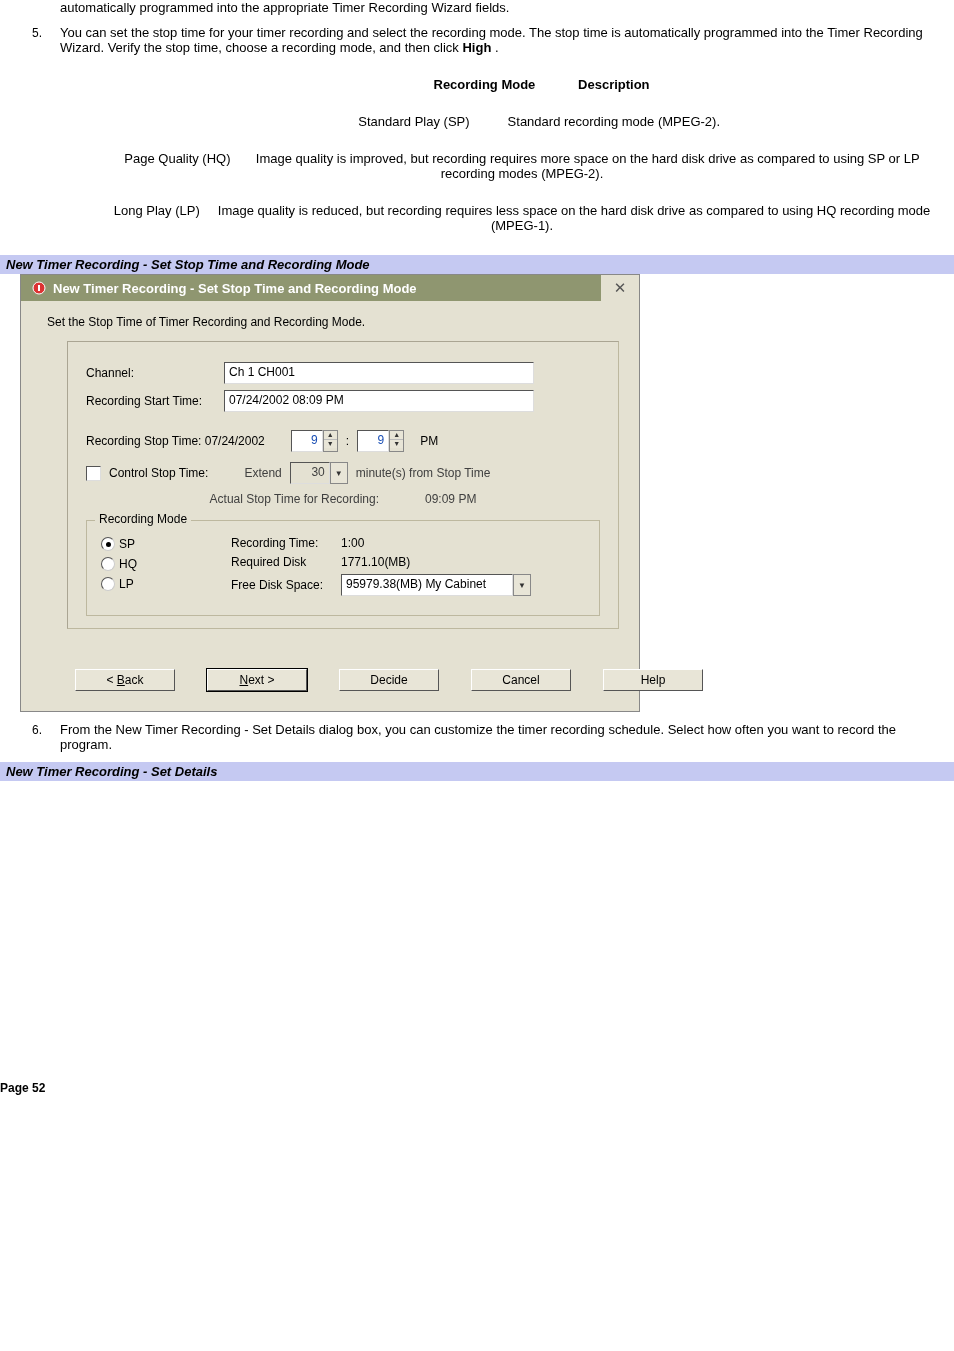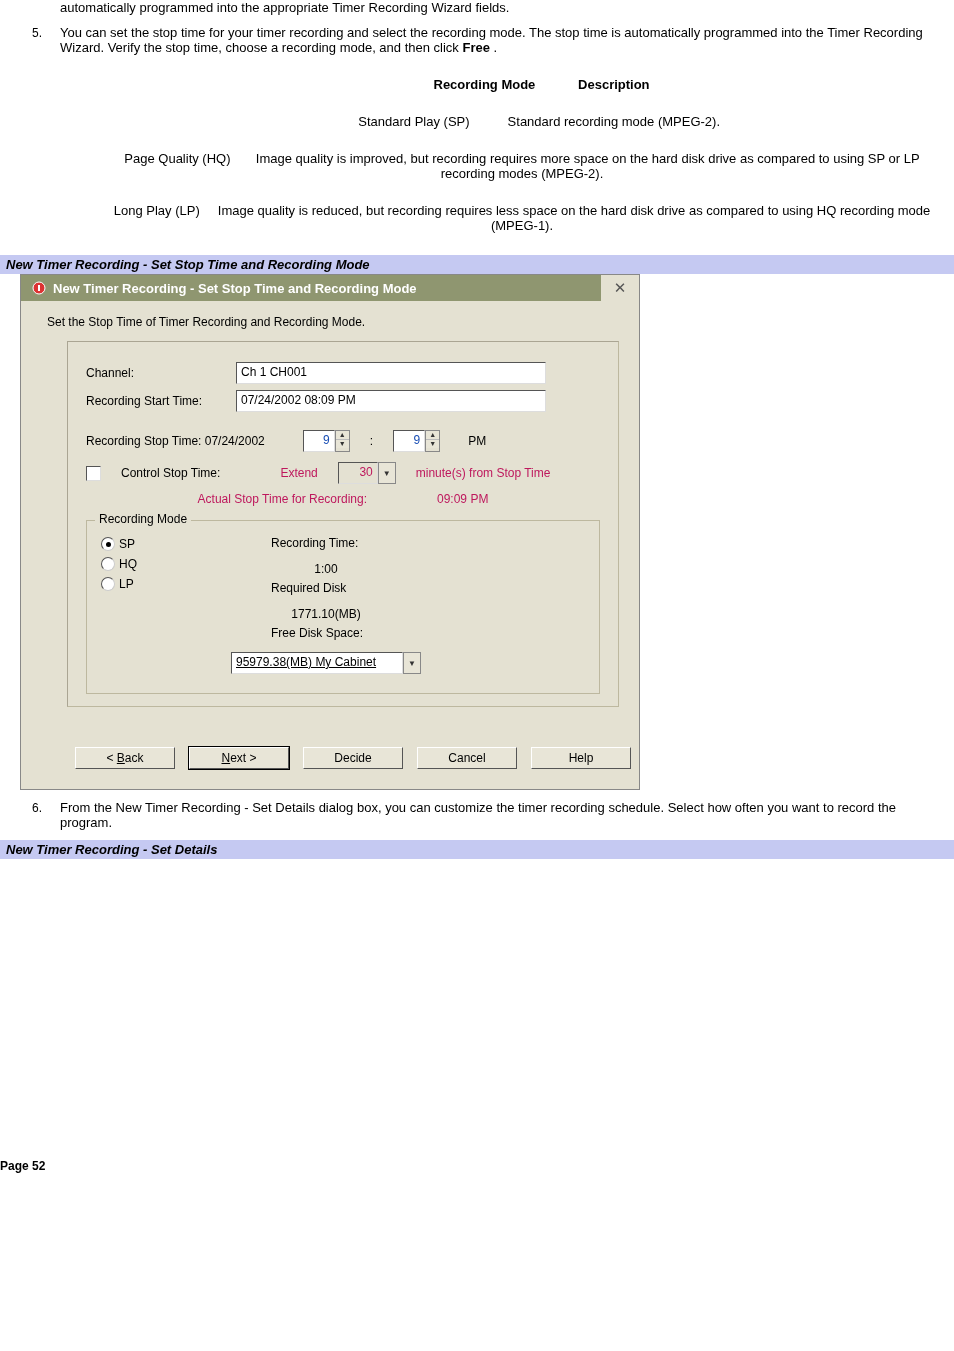--- a/index.html
+++ b/index.html
@@ -105,21 +105,21 @@
     border: 1px solid #bdb89f;
     border-top-color: #aaa593;
     border-left-color: #aaa593;
     padding: 14px 18px 12px 18px;
     margin-left: 20px;
   }
   .field-row {
     display: flex;
     align-items: center;
     margin: 6px 0;
-    gap: 20px;
+    gap: 8px;
   }
   .field-row .lbl { width: 130px; }
   .sunken {
     background: #fff;
     border: 1px solid #7a7a7a;
     border-top: 1px solid #555; border-left: 1px solid #555;
     border-right: 1px solid #ddd; border-bottom: 1px solid #ddd;
     padding: 2px 4px;
     font-family: Tahoma, Arial, sans-serif;
     font-size: 12px;
@@ -152,21 +152,21 @@
     color: #333;
   }
   .spin .arrows div:last-child { border-bottom: none; }
   .checkbox {
     width: 13px; height: 13px;
     background: #fff;
     border: 1px solid #555;
     border-right-color: #ddd; border-bottom-color: #ddd;
     display: inline-block;
   }
-  .disabled-text { color: #be185d; }
+  .disabled-text { color: #404040; }
   .group {
     border: 1px solid #bdb89f;
     margin-top: 14px;
     padding: 10px 14px 14px 14px;
     position: relative;
   }
   .group .legend {
     position: absolute;
     top: -9px; left: 8px;
     background: #e4e1d2;
@@ -184,35 +184,35 @@
   .radio {
     width: 12px; height: 12px; border-radius: 50%;
     background: #fff; border: 1px solid #555;
     border-right-color:#ccc; border-bottom-color:#ccc;
     display: inline-flex; align-items:center; justify-content:center;
   }
   .radio.sel::after {
     content: ""; width: 5px; height: 5px; background: #000; border-radius: 50%;
   }
   .group .details .drow {
-    display: flex; align-items: center; margin: 5px 0; gap: 12px; flex-direction: column;
+    display: flex; align-items: center; margin: 5px 0; 
   }
   .group .details .dlbl { width: 110px; }
   .combo {
     display: inline-flex; align-items: stretch;
   }
-  .combo .val { width: 162px; text-decoration: underline; }
+  .combo .val { width: 162px; }
   .combo .btn, .mini-combo .btn {
     width: 16px; background: #e8e5d7; border:1px solid #888;
     display:flex; align-items:center; justify-content:center; font-size:8px; color:#333;
   }
   .mini-combo { display:inline-flex; align-items:stretch; }
   .mini-combo .val { width: 30px; text-align:right; }
   .btn-row {
-    display: flex; gap: 14px; justify-content: flex-start;
+    display: flex; gap: 32px; justify-content: flex-start;
     margin-top: 40px;
     margin-left: 28px;
   }
   .wbtn {
     min-width: 78px;
     padding: 3px 10px;
     background: #e8e5d7;
     border: 1px solid #555;
     border-top-color: #fff; border-left-color: #fff;
     text-align: center;
@@ -234,21 +234,21 @@
 </head>
 <body>
 
 <div class="content">
   <div class="para-indent">automatically programmed into the appropriate Timer Recording Wizard fields.</div>
 
   <ol>
     <li class="step">
       <span class="num">5.</span>
       <span>
-        <span>You can set the stop time for your timer recording and select the recording mode. The stop time is automatically programmed into the Timer Recording Wizard. Verify the stop time, choose a recording mode, and then click </span><span class="bold">Free</span><span> .</span>
+        <span>You can set the stop time for your timer recording and select the recording mode. The stop time is automatically programmed into the Timer Recording Wizard. Verify the stop time, choose a recording mode, and then click </span><span class="bold">High</span><span> .</span>
       </span>
 
       <div class="tbl">
         <div class="row hdr-row">
           <span class="col1">Recording Mode</span>
           <span>Description</span>
         </div>
         <div class="row">
           <span class="col1">Standard Play (SP)</span>
           <span>Standard recording mode (MPEG-2).</span>

